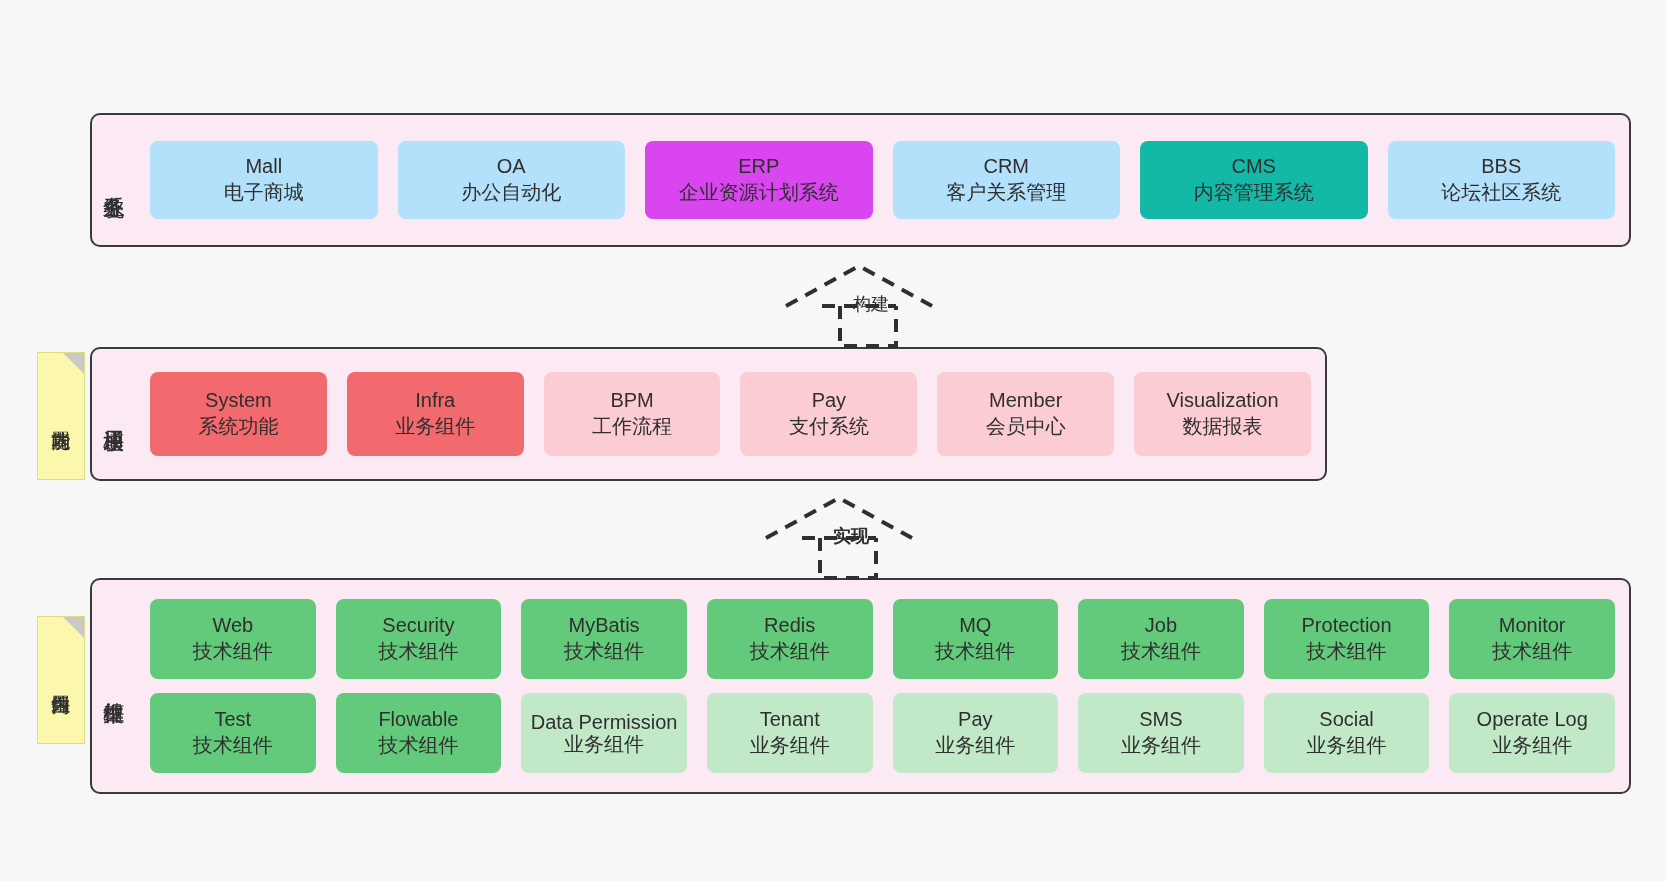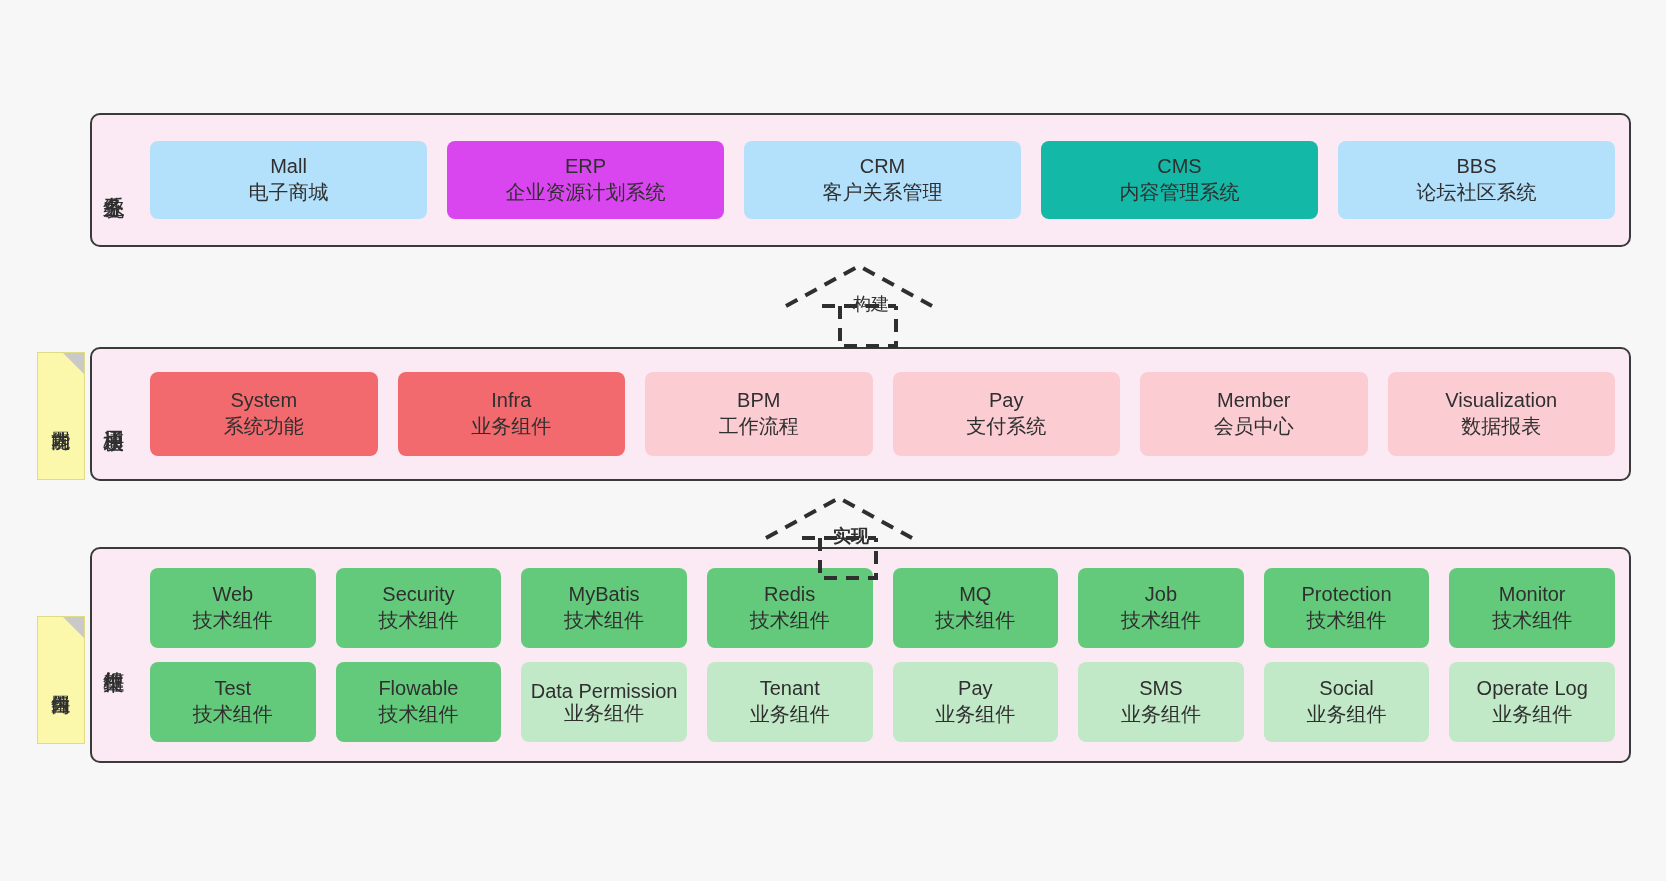--- a/index.html
+++ b/index.html
@@ -82,22 +82,22 @@
   .node .en { display: block; }
   .node .cn { display: block; }
 
   
   .row-biz .node { height: 78px; }
   .row-mod .node { height: 84px; }
   .row-comp .node { height: 80px; }
 
   
   #layer-business { left: 90px;  top: 113px; width: 1541px; height: 134px; }
-  #layer-modules  { left: 90px;  top: 347px; width: 1541px; height: 134px; }
-  #layer-framework{ left: 90px;  top: 547px; width: 1541px; height: 216px; }
+  #layer-modules  { left: 90px;  top: 347px; width: 1237px; height: 134px; }
+  #layer-framework{ left: 90px;  top: 578px; width: 1541px; height: 216px; }
 
   
   .note {
     position: absolute;
     box-sizing: border-box;
     background: #fbf8ab;
     border: 1px solid #e0dc86;
     display: flex;
     align-items: center;
     justify-content: center;
@@ -146,20 +146,24 @@
 <div class="canvas">
 
   <div class="layer" id="layer-business">
     <div class="layer-title">业务系统</div>
     <div class="layer-body">
       <div class="row row-biz">
         <div class="node" style="background:#b3e0fb">
           <span class="en">Mall</span>
           <span class="cn">电子商城</span>
         </div>
+        <div class="node" style="background:#b3e0fb">
+          <span class="en">OA</span>
+          <span class="cn">办公自动化</span>
+        </div>
         <div class="node" style="background:#d946ef">
           <span class="en">ERP</span>
           <span class="cn">企业资源计划系统</span>
         </div>
         <div class="node" style="background:#b3e0fb">
           <span class="en">CRM</span>
           <span class="cn">客户关系管理</span>
         </div>
         <div class="node" style="background:#14b8a6">
           <span class="en">CMS</span>

